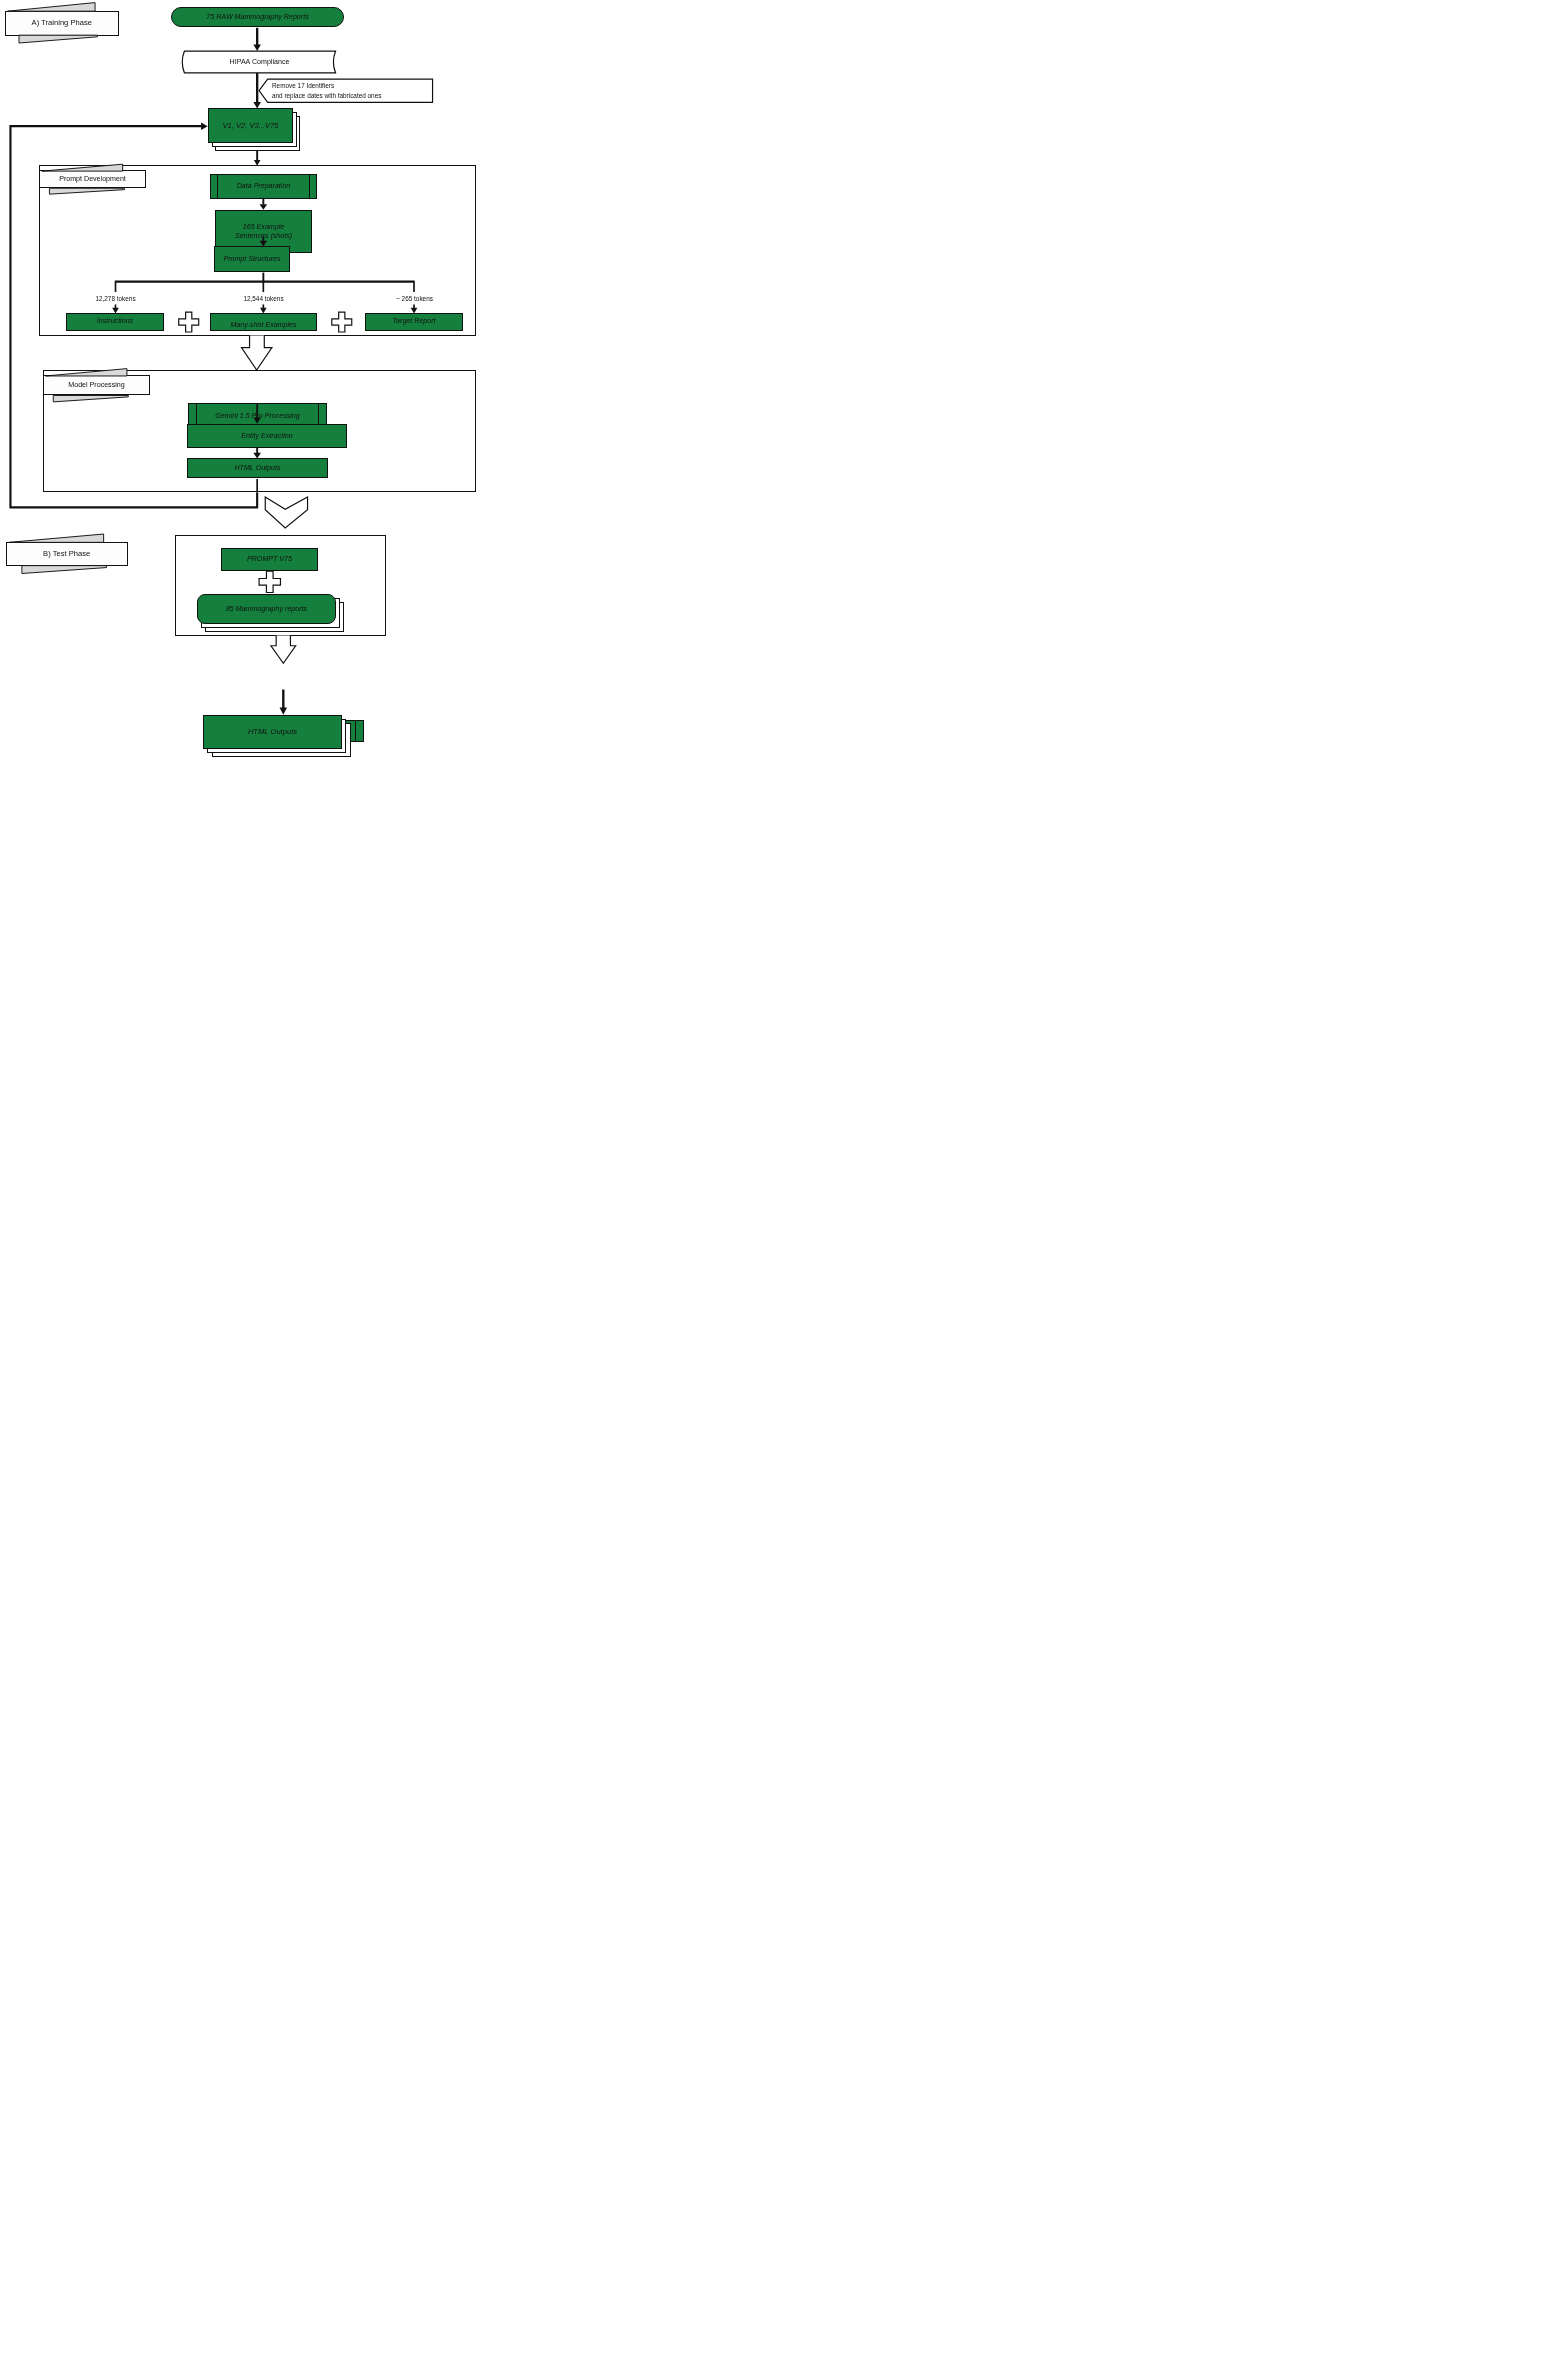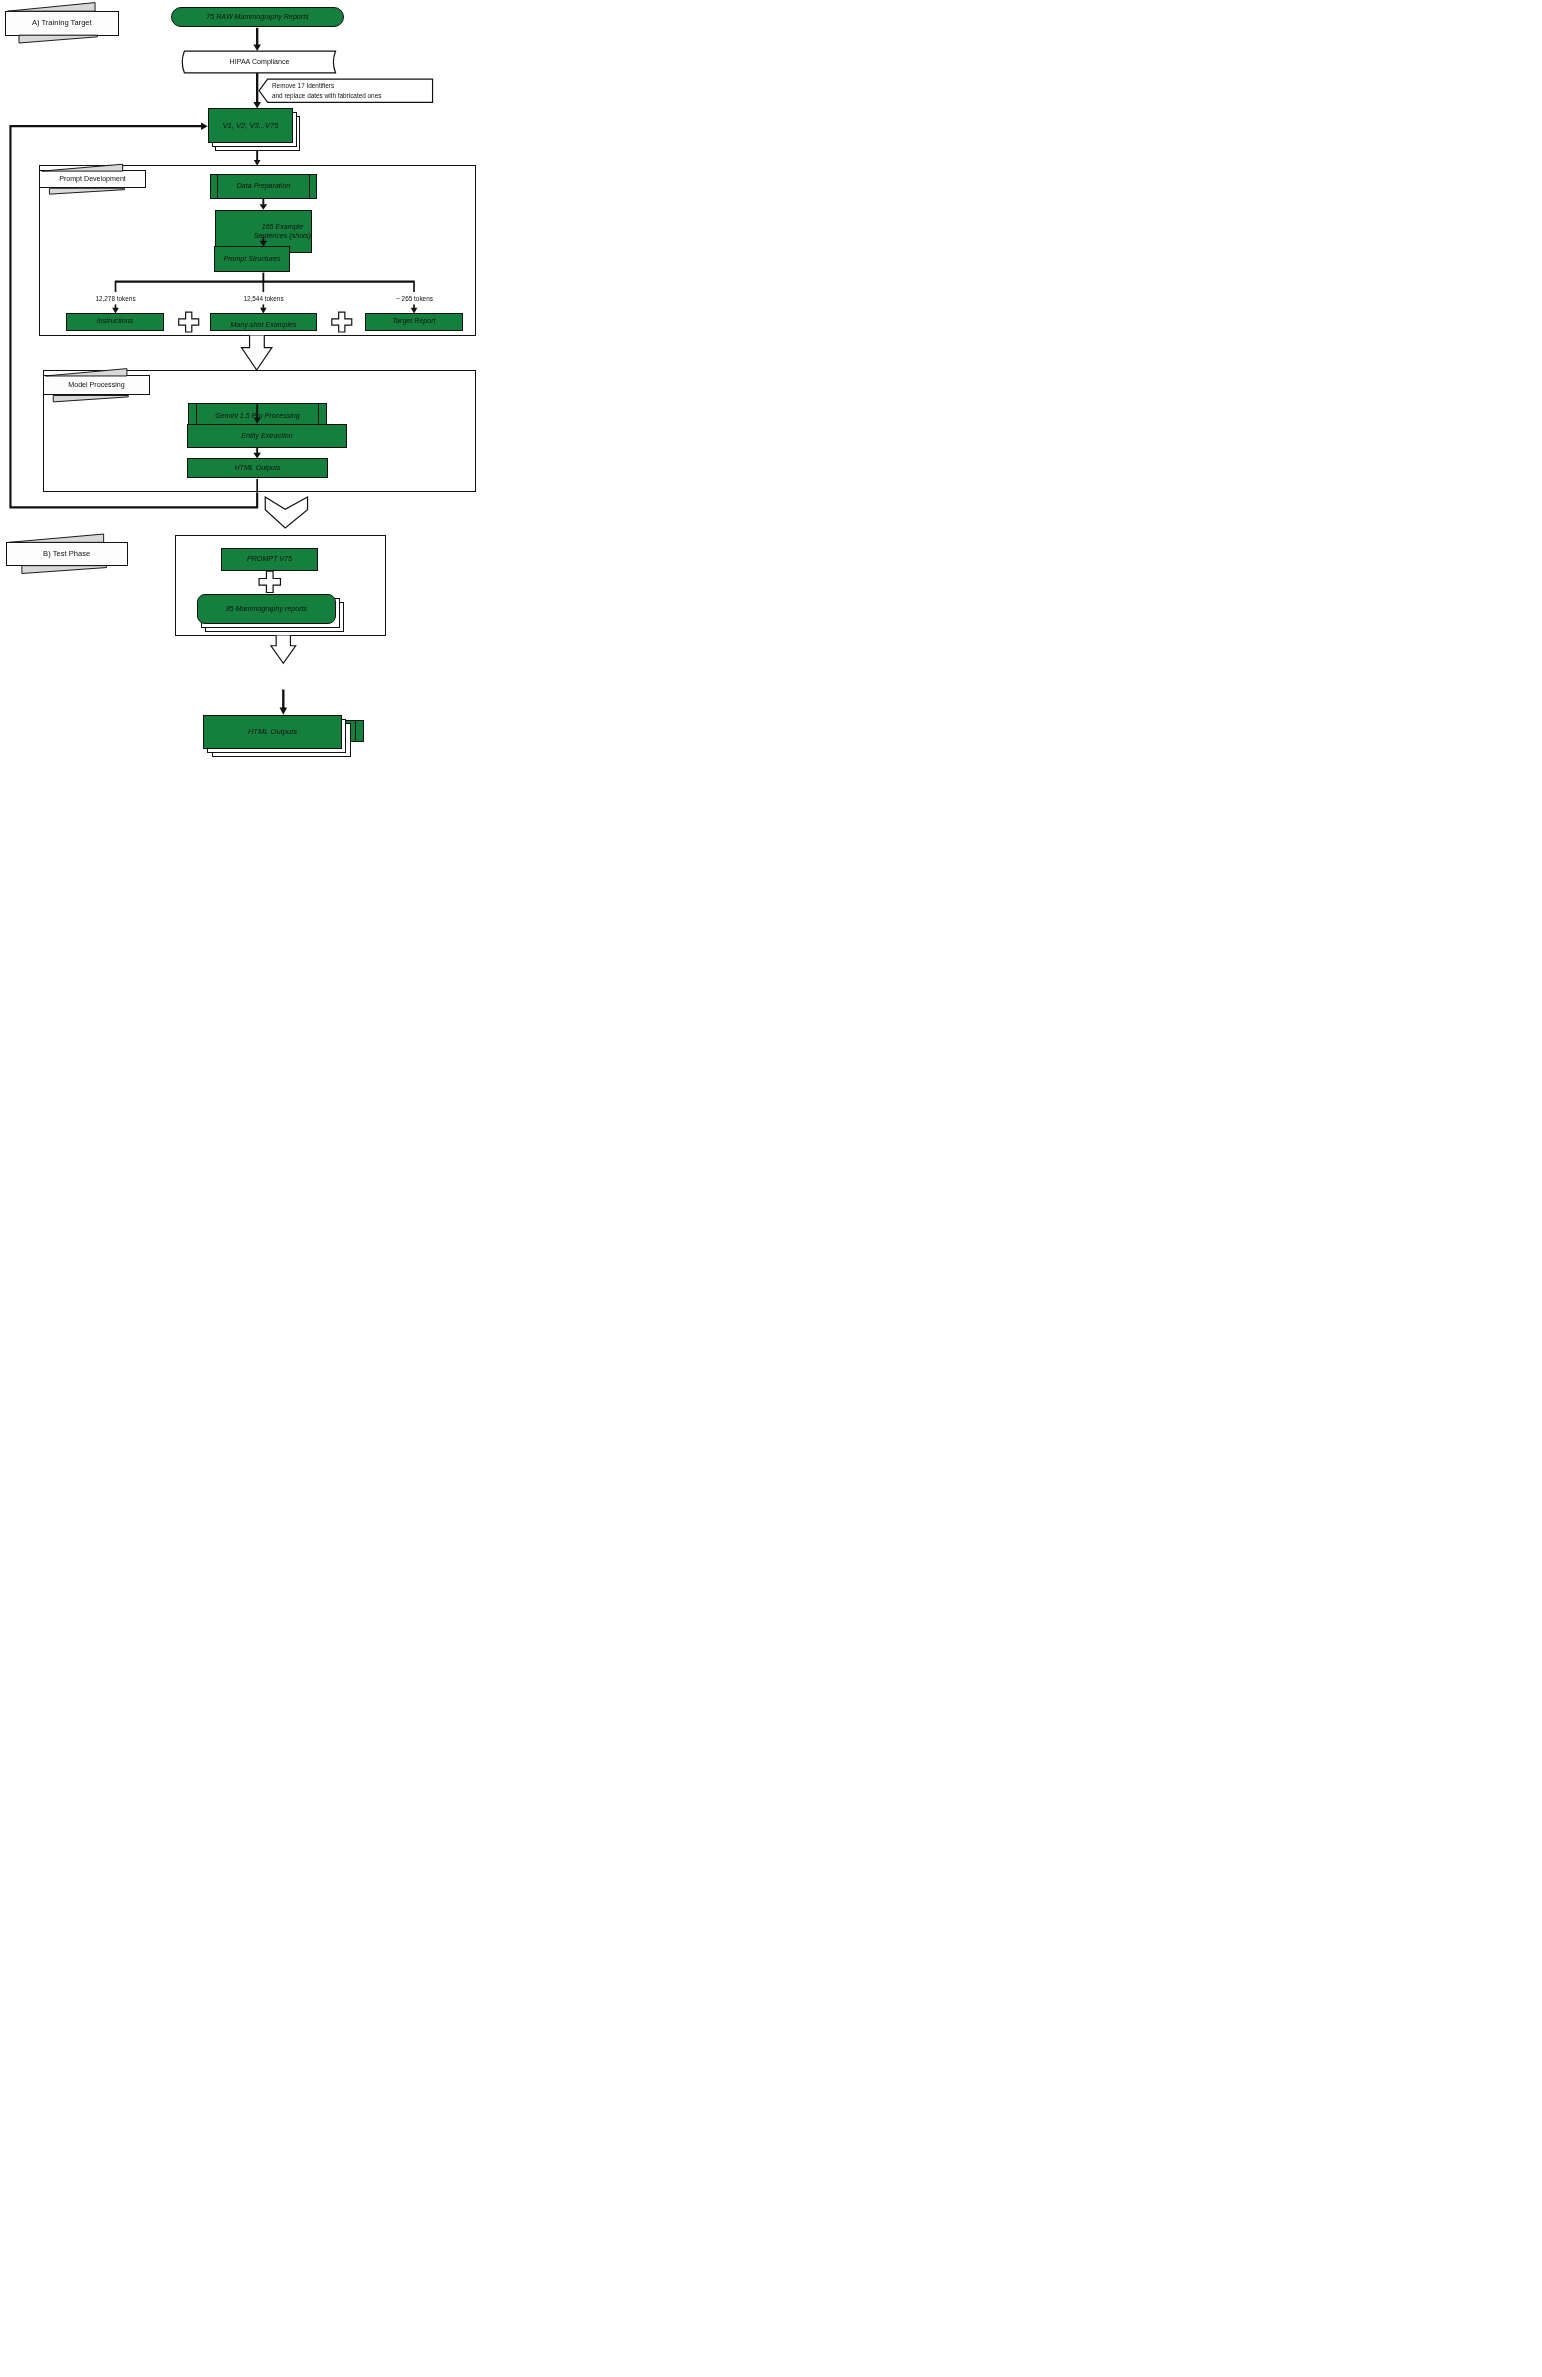--- a/index.html
+++ b/index.html
@@ -45,21 +45,21 @@
 </head>
 <body>
 
 <div id="canvas">
 
   <div class="outer" style="left:39px;top:165px;width:437px;height:171px;"></div>
   <div class="outer" style="left:43px;top:370px;width:433px;height:122px;"></div>
   <div class="outer" style="left:175px;top:535px;width:211px;height:101px;"></div>
 
   <div class="banner lbl16" style="left:4.8px;top:10.5px;width:114px;height:25px;">
-    <span>A) Training Target</span>
+    <span>A) Training Phase</span>
   </div>
   <div class="banner lbl15" style="left:39px;top:170px;width:107px;height:18px;">
     <span>Prompt Development</span>
   </div>
   <div class="banner lbl15" style="left:43px;top:375px;width:107px;height:20.4px;">
     <span>Model Processing</span>
   </div>
   <div class="banner lbl16" style="left:5.7px;top:542px;width:122px;height:24px;">
     <span>B) Test Phase</span>
   </div>
@@ -73,21 +73,21 @@
   <div class="box lbl16" style="left:208px;top:108px;width:85px;height:35px;">
     <span>V1, V2, V3...V75</span>
   </div>
 
   <div class="box lbl15 predef" style="left:210px;top:174px;width:107px;height:25px;">
     <span class="sideline" style="left:5.7px;"></span>
     <span class="sideline" style="right:5.7px;"></span>
     <span>Data Preparation</span>
   </div>
 
-  <div class="box lbl15" style="left:215px;top:210px;width:97px;height:43px;justify-content:flex-end;">
+  <div class="box lbl15" style="left:215px;top:210px;width:97px;height:43px;">
     <span>
       <span style="display:block;">165 Example</span>
       <span style="display:block;">Sentences (shots)</span>
     </span>
   </div>
 
   <div class="box lbl15" style="left:214px;top:246px;width:76px;height:26px;">
     <span>Prompt Structures</span>
   </div>
 

